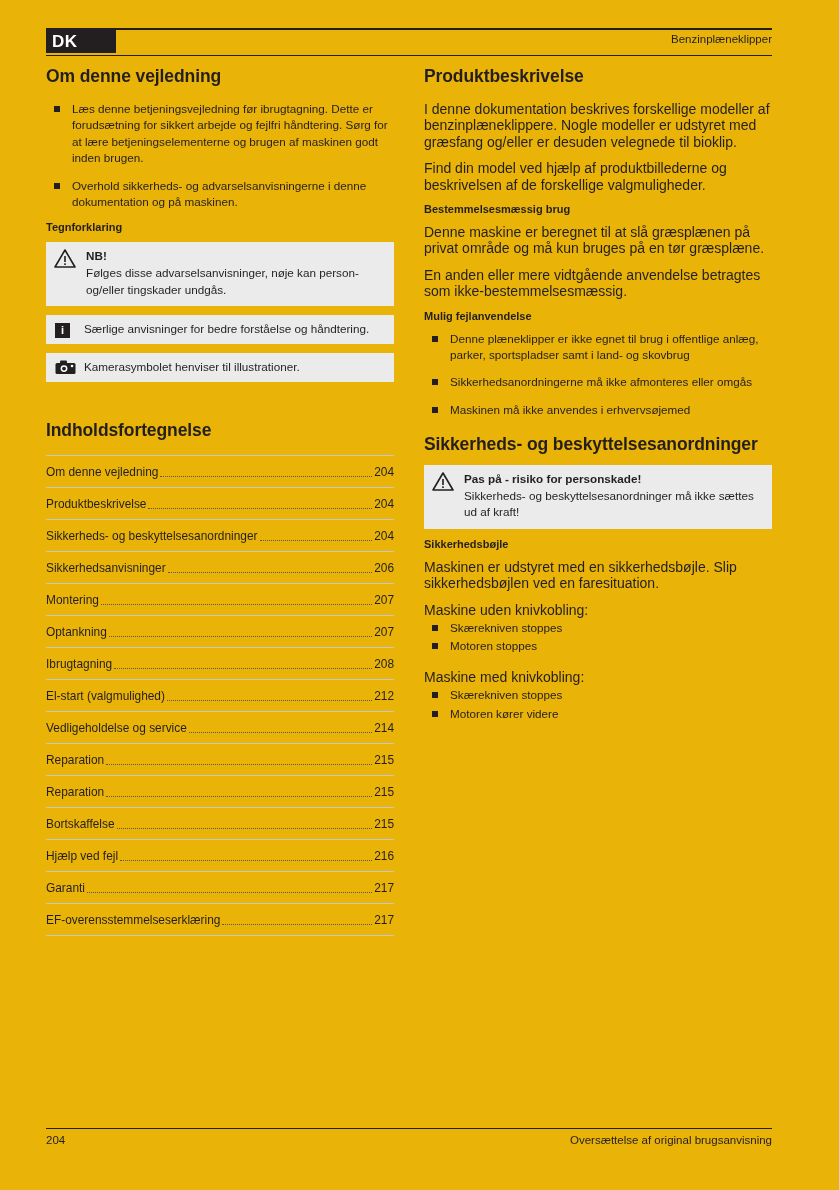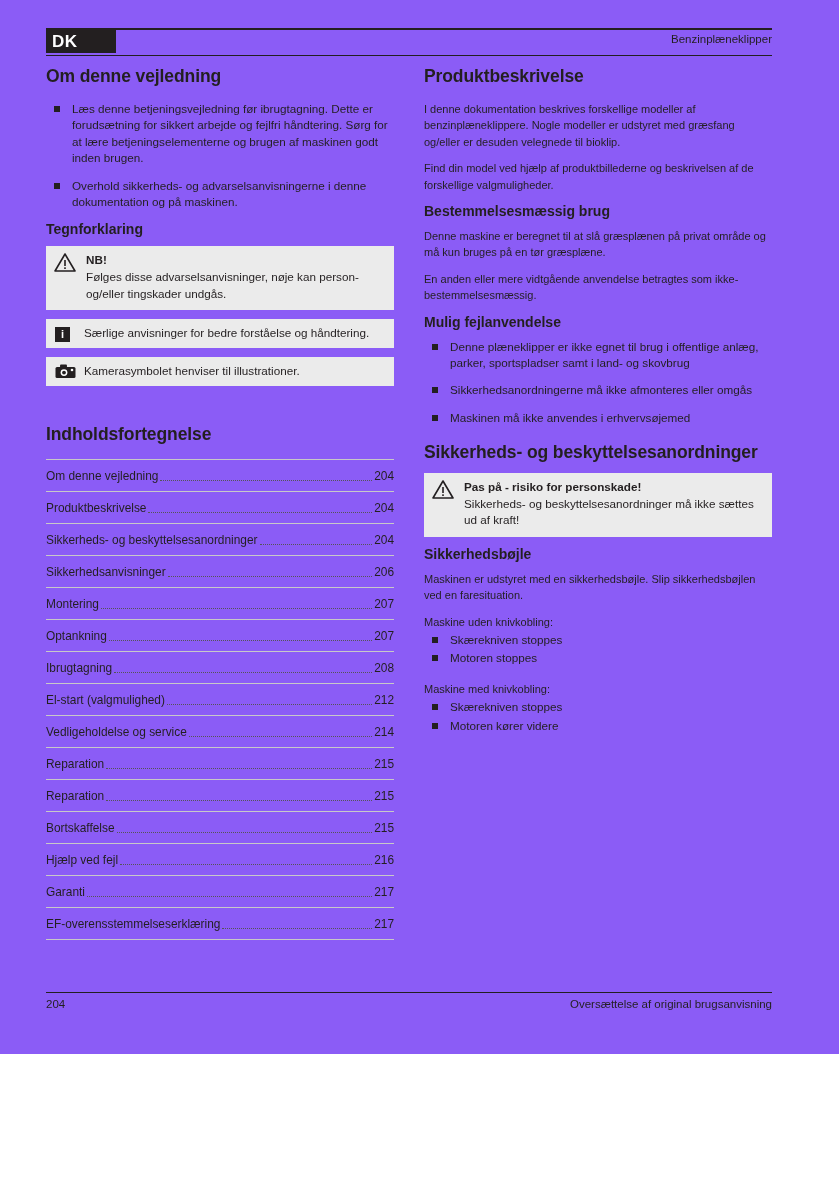--- a/index.html
+++ b/index.html
@@ -7,23 +7,23 @@
     padding: 0;
     background: #ffffff;
   }
   body {
     font-family: "Liberation Sans", sans-serif;
     color: #1a1a1a;
   }
   .page {
     position: relative;
     width: 839px;
-    height: 1054px;
+    height: 1190px;
     margin: 0 auto;
-    background: #8b5cf6;
+    background: #eab308;
     box-sizing: border-box;
   }
 
   
   .header {
     position: absolute;
     left: 46px;
     top: 28px;
     width: 726px;
     height: 28px;
@@ -77,27 +77,27 @@
   .col-right { left: 424px; }
 
   h1.sec {
     font-size: 17.5px;
     font-weight: bold;
     margin: 0 0 14px 0;
     color: #231f20;
     letter-spacing: -0.1px;
   }
   h2.sub {
-    font-size: 14px;
+    font-size: 11px;
     font-weight: bold;
     margin: 4px 0 9px 0;
     color: #231f20;
   }
   p.body {
-    font-size: 11px;
+    font-size: 14px;
     line-height: 16.4px;
     margin: 0 0 10px 0;
     color: #231f20;
   }
 
   
   ul.sq {
     list-style: none;
     margin: 0 0 10px 0;
     padding: 0;

